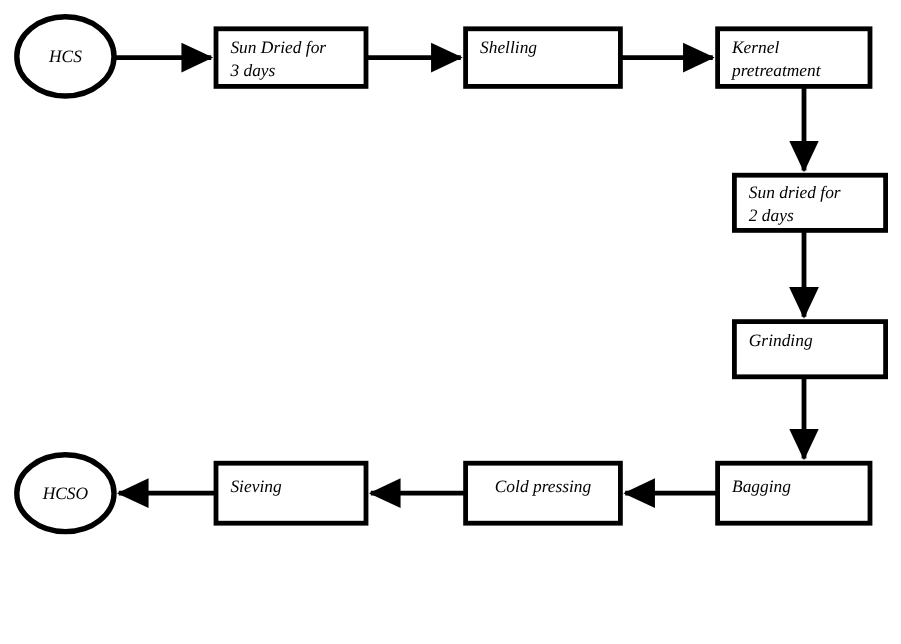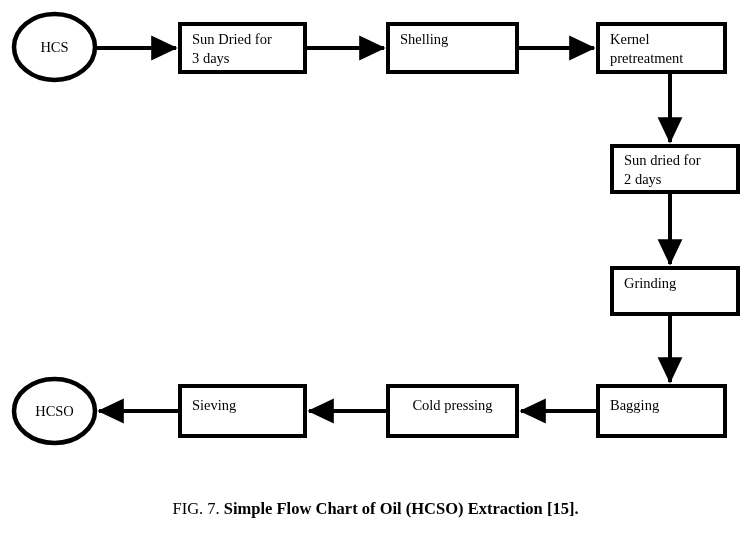--- a/index.html
+++ b/index.html
@@ -15,20 +15,21 @@
     overflow: hidden;
     font-family: "Liberation Serif", "DejaVu Serif", serif;
     color: #000000;
   }
 
   #figure-root {
     position: absolute;
     left: 0; top: 0;
     width: 751px;
     height: 447px;
+    font-style: italic;
   }
 
   
   #flow-svg {
     position: absolute;
     left: 0;
     top: 0;
     width: 751px;
     height: 480px;
     display: block;
@@ -161,18 +162,14 @@
       <rect class="box-shape" x="180" y="386" width="125" height="50"></rect>
       <text class="node-text" x="192" y="410">Sieving</text>
     </g>
 
     <g>
       <ellipse class="circle-shape" cx="54.5" cy="411" rx="40.5" ry="32"></ellipse>
       <text class="terminal-text" x="54.5" y="416">HCSO</text>
     </g>
   </svg>
 
-  <div class="caption">
-    <span class="fig-label">FIG. 7.</span>
-    <span class="fig-title">Simple Flow Chart of Oil (HCSO) Extraction [15].</span>
-  </div>
 
 </div>
 
 </body></html>

